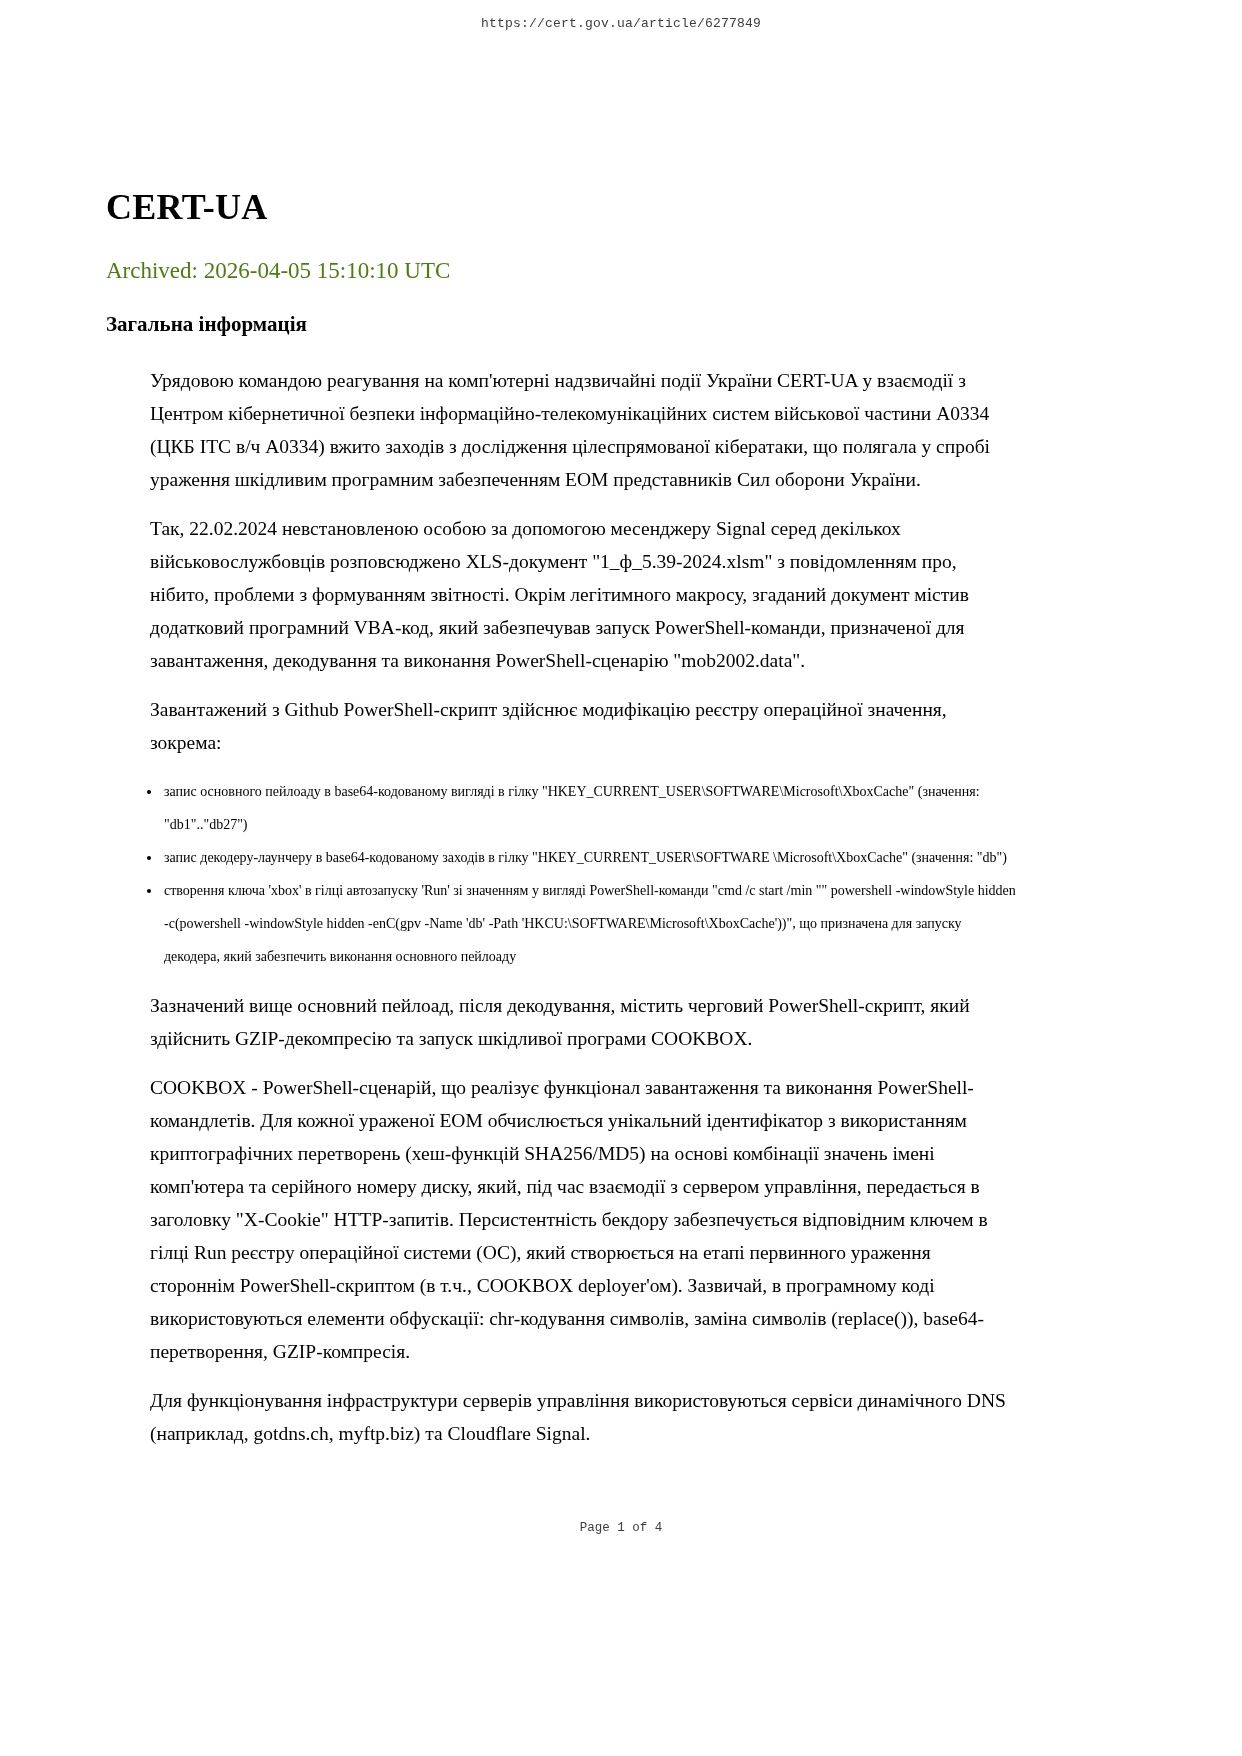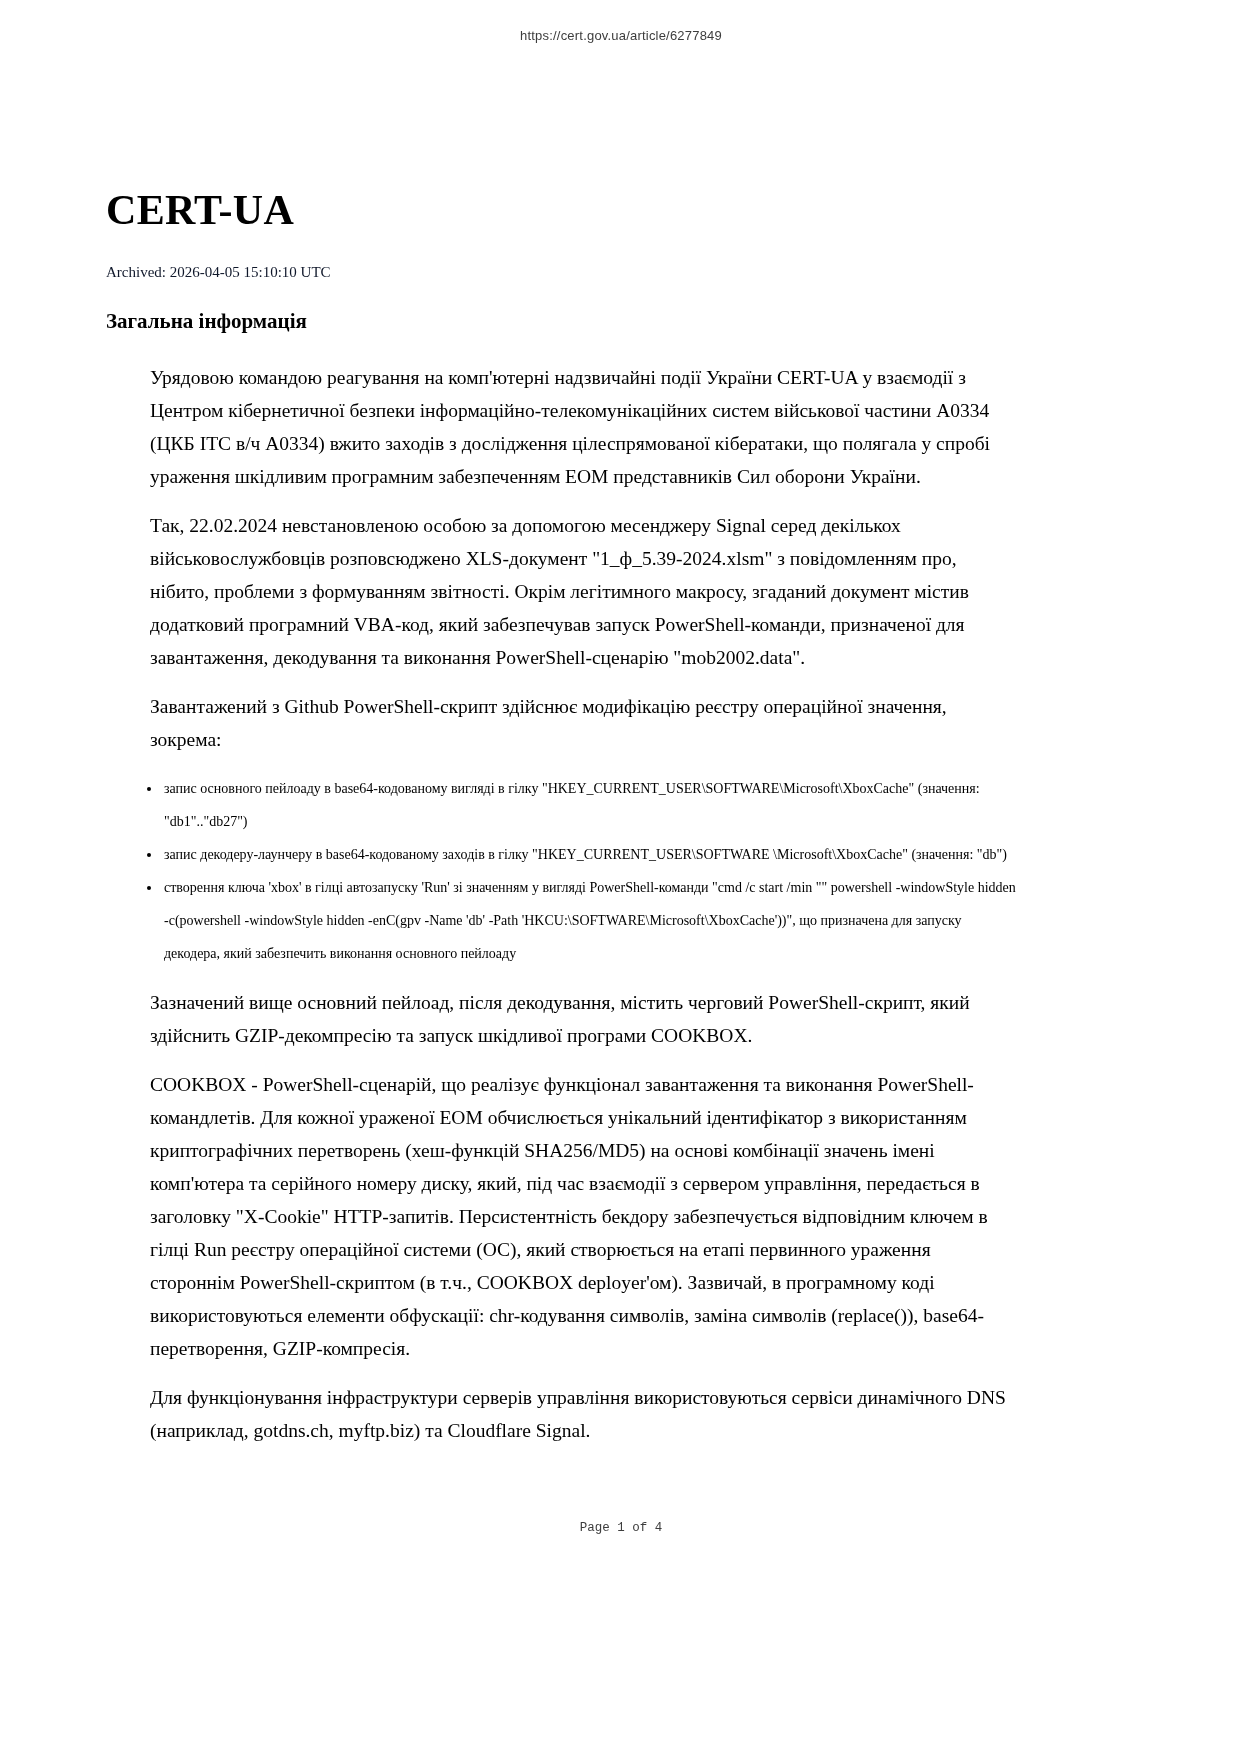--- a/index.html
+++ b/index.html
@@ -11,45 +11,45 @@
   }
   .page {
     position: relative;
     width: 1242px;
     height: 1756px;
     background: #ffffff;
     overflow: hidden;
   }
   .print-url {
     position: absolute;
-    top: 28px;
+    top: 16px;
     left: 0;
     width: 100%;
     text-align: center;
-    font-family: Liberation Sans, sans-serif;
+    font-family: Liberation Mono, monospace;
     font-size: 13px;
     letter-spacing: 0.2px;
     color: #3d3d3d;
   }
   .content {
     position: absolute;
     top: 186px;
     left: 106px;
     width: 912px;
   }
   .doc-title {
-    font-size: 42px;
+    font-size: 36px;
     font-weight: bold;
     color: #000000;
     margin-bottom: 30px;
     letter-spacing: 0.3px;
   }
   .archived {
-    font-size: 15px;
-    color: #0f172a;
+    font-size: 23px;
+    color: #4d7c0f;
     margin-bottom: 28px;
     font-family: Liberation Serif, serif;
   }
   .section-heading {
     font-size: 21px;
     font-weight: bold;
     margin-bottom: 27px;
   }
   p.body-para {
     font-size: 19.5px;

